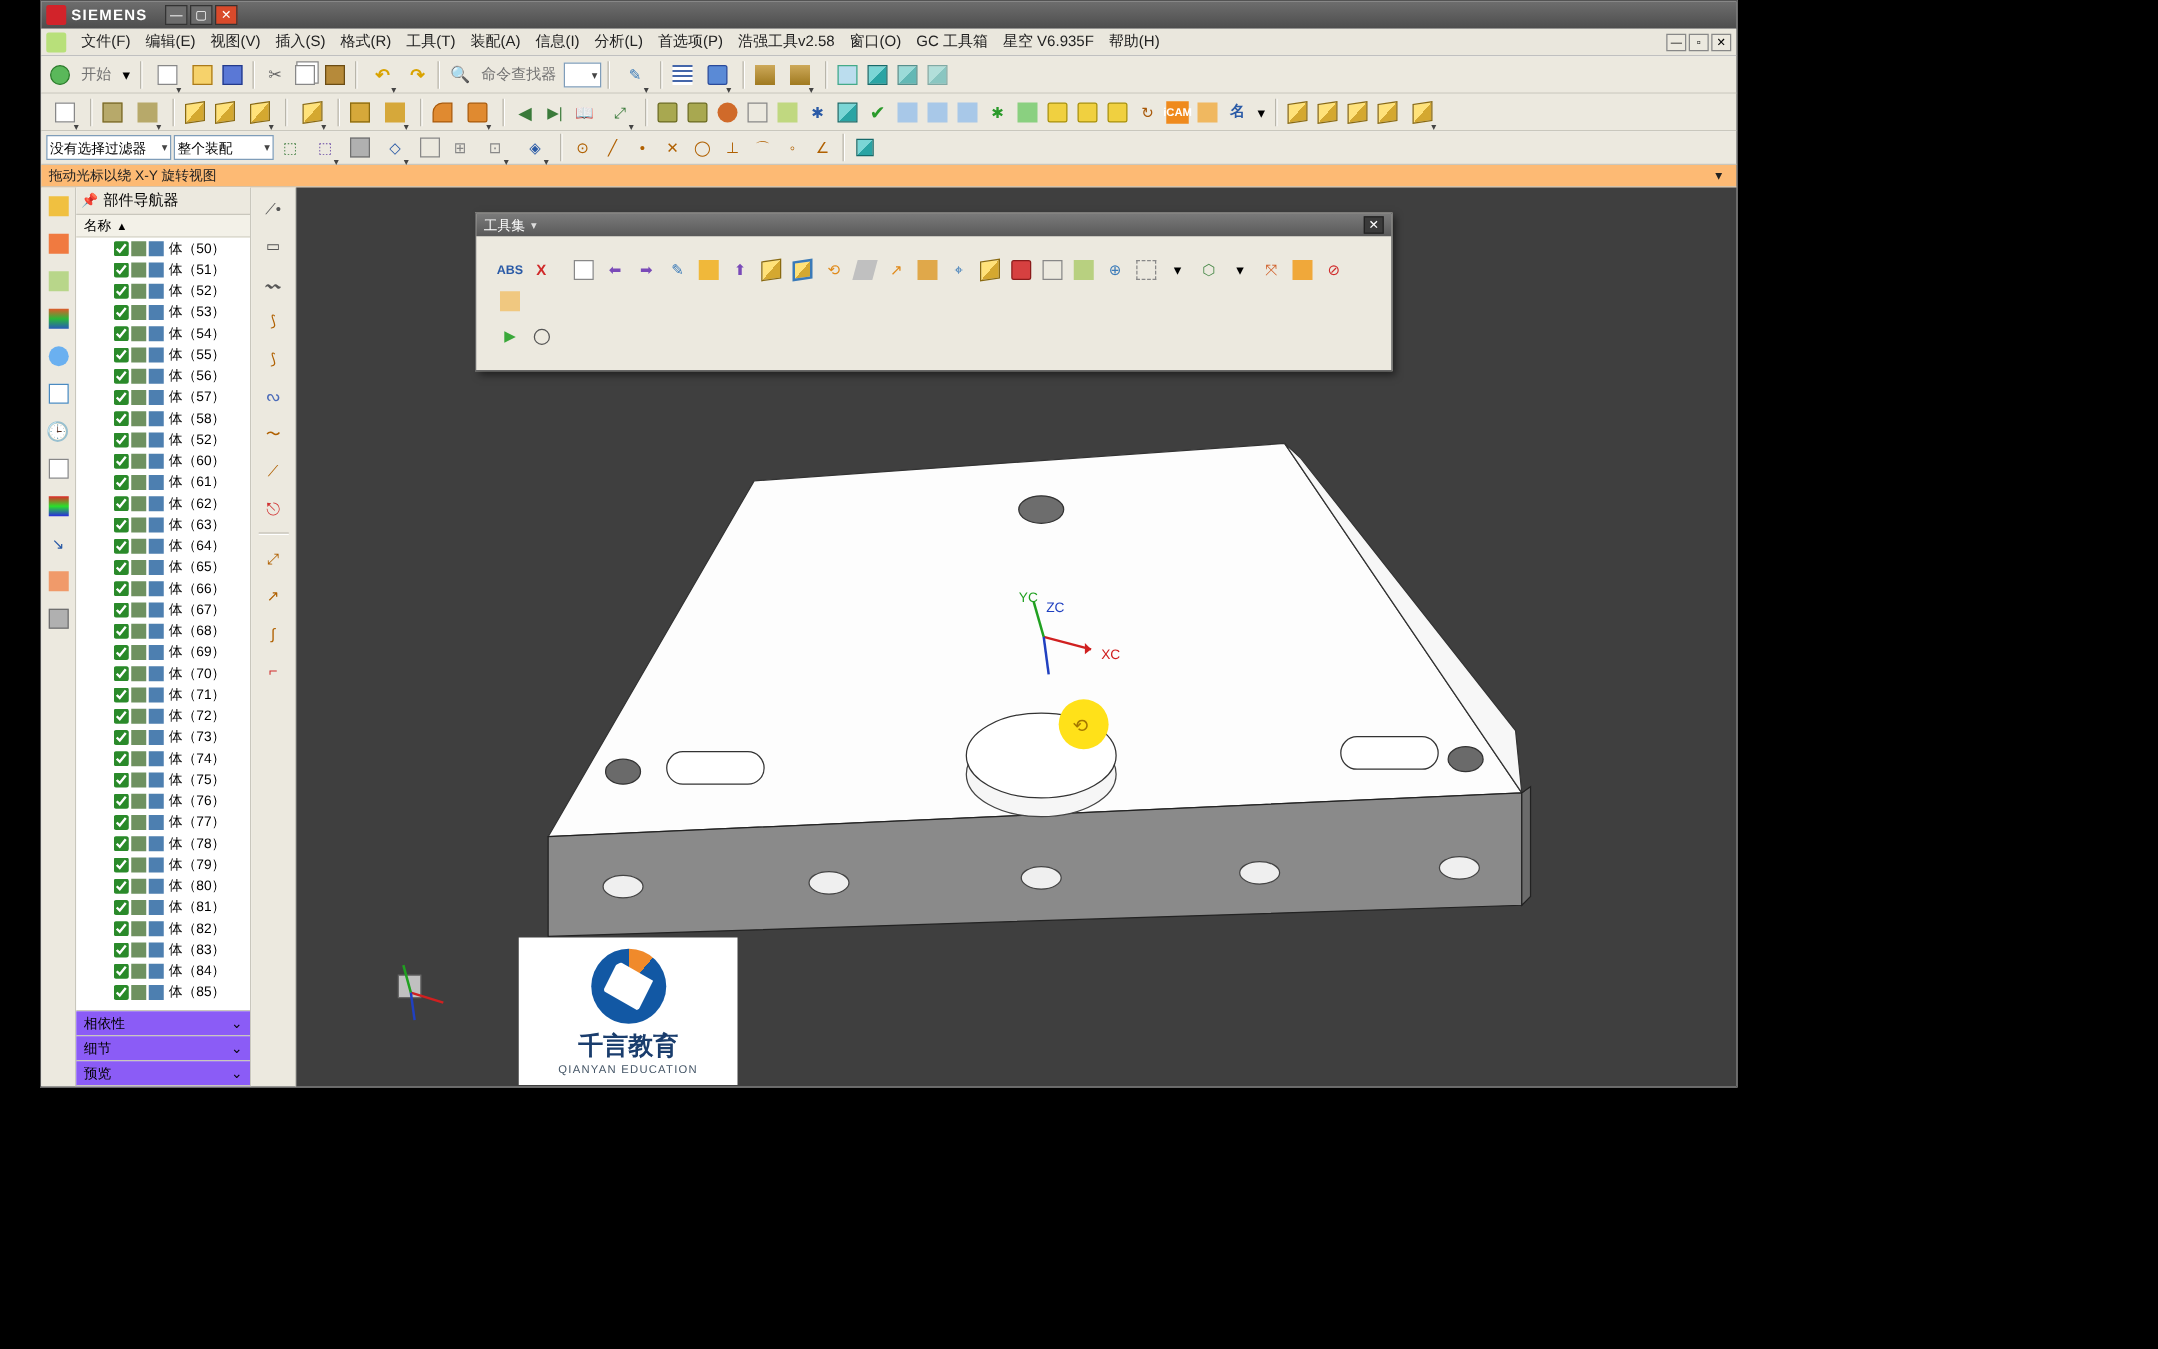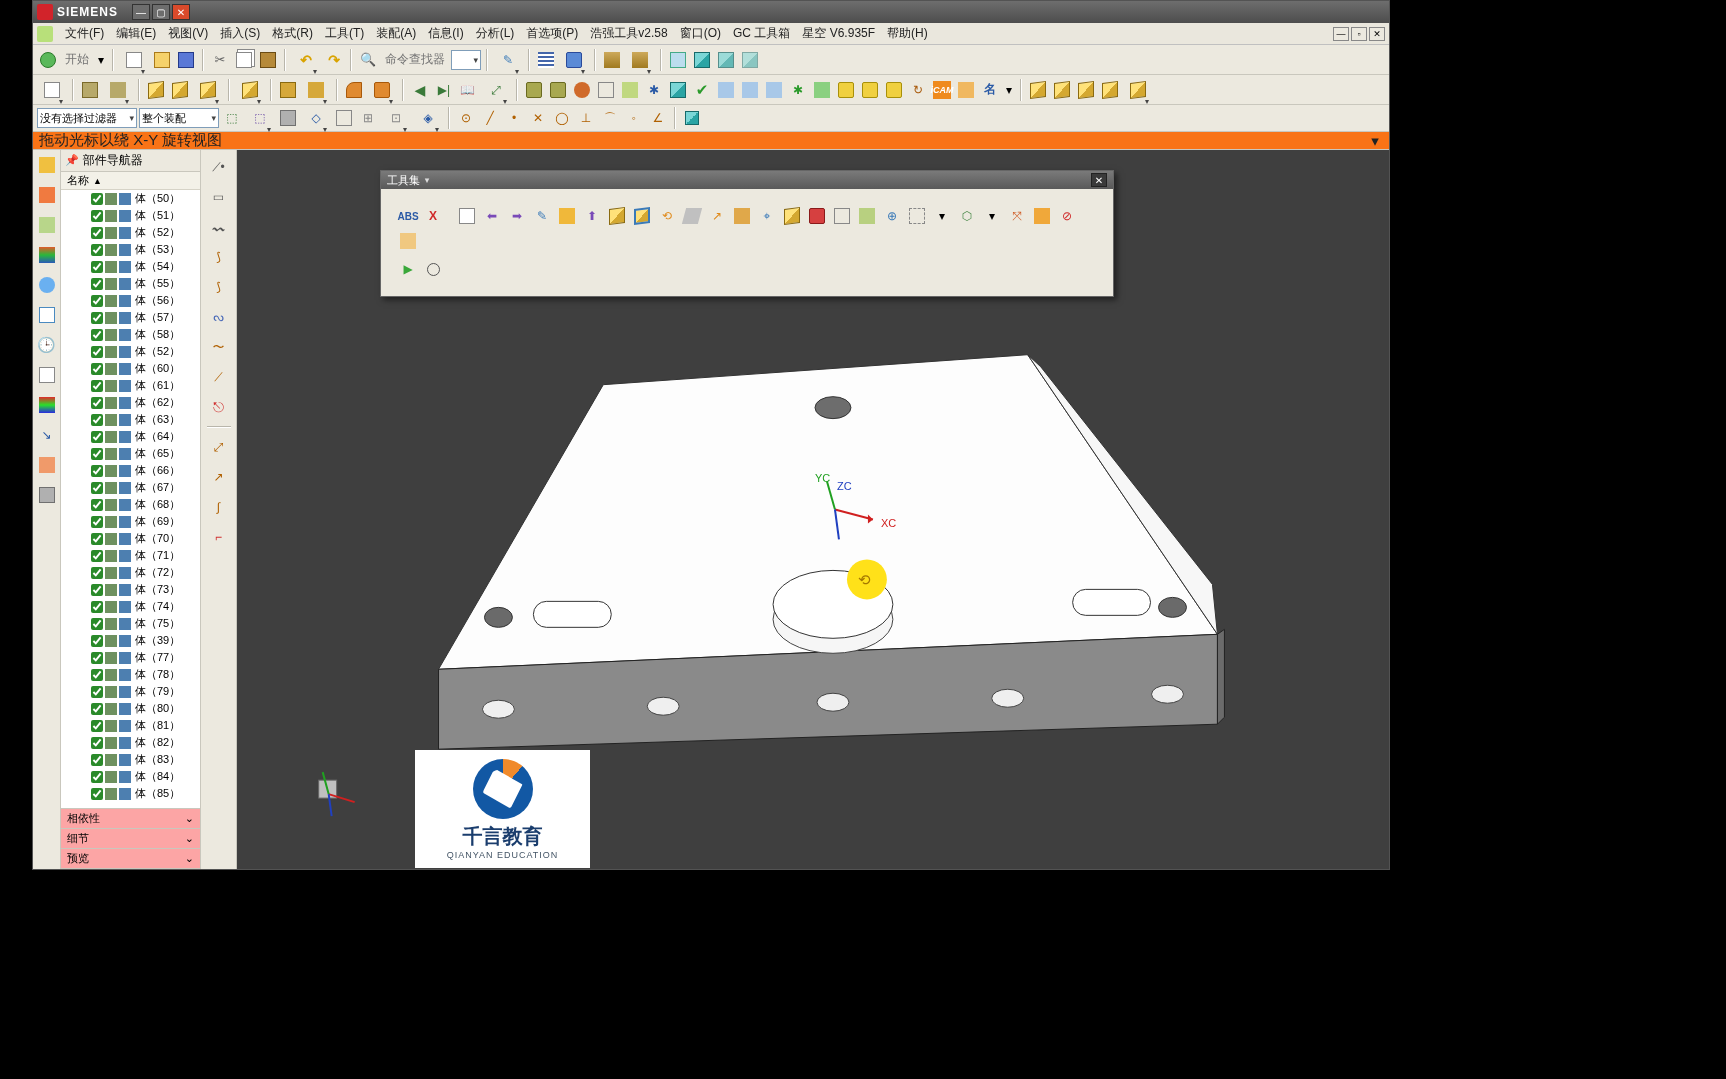--- a/index.html
+++ b/index.html
@@ -21,21 +21,21 @@
   
   .toolbar { background:#ece9df; border-bottom:1px solid #c9c7bd; display:flex; align-items:center; padding:2px 4px; gap:2px; min-height:30px; flex-wrap:nowrap;}
   .tbtn { width:22px; height:22px; border:1px solid transparent; display:inline-flex; align-items:center; justify-content:center; cursor:pointer; position:relative; border-radius:2px;}
   .tbtn.wdrop{width:30px;}
   .tbtn .drop{position:absolute; right:1px; bottom:1px; width:6px;height:6px; }
   .tbtn .drop::after{content:"▾"; font-size:8px; color:#444;}
   .sep{width:2px; height:22px; border-left:1px solid #b9b6ab; border-right:1px solid #fff; margin:0 3px;}
   .tlabel{padding:0 4px; color:#737373;}
   .tselect{height:20px; border:1px solid #7f9db9; background:#fff; font-size:11px; padding:0 2px; display:inline-flex; align-items:center; cursor:pointer; min-width:90px;}
   .tselect .arr{margin-left:auto; font-size:9px; color:#444;}
-  .statusline{height:18px; background:#f97316; color:#222; padding:0 6px; display:flex; align-items:center; border-bottom:1px solid #c9c7bd; font-size:15px;}
+  .statusline{height:18px; background:#fdba74; color:#222; padding:0 6px; display:flex; align-items:center; border-bottom:1px solid #c9c7bd; font-size:11px;}
   .statusline .rightarrow{margin-left:auto; width:16px; text-align:center;}
   
   .mainrow{flex:1; display:flex; min-height:0;}
   
   .vstrip{width:28px; background:#ece9df; border-right:1px solid #c9c7bd; display:flex; flex-direction:column; align-items:center; padding:4px 0; gap:8px;}
   .vbtn{width:22px; height:22px; cursor:pointer; display:flex; align-items:center; justify-content:center; border:1px solid transparent;}
   
   .navpanel{width:140px; background:#fff; border-right:1px solid #c9c7bd; display:flex; flex-direction:column;}
   .navpanel .hdr{height:22px; background:#ece9df; border-bottom:1px solid #c9c7bd; display:flex; align-items:center; padding:0 4px; gap:4px;}
   .navpanel .hdr .pin{font-size:11px;color:#555;}
@@ -44,21 +44,21 @@
   .tree{flex:1; overflow:auto; font-size:11px;}
   .tree::-webkit-scrollbar{width:16px;height:16px;}
   .tree::-webkit-scrollbar-track{background:#efede3;}
   .tree::-webkit-scrollbar-thumb{background:#c6c3b6; border:1px solid #a8a597;}
   .trow{height:17px; display:flex; align-items:center; padding-left:30px; gap:2px; white-space:nowrap;}
   .trow input{width:12px;height:12px; accent-color:#2a8a2a;}
   .trow .cube{width:12px;height:12px; background:#6e9160; display:inline-block;}
   .trow .cube2{width:12px;height:12px; background:#4d7fb0; display:inline-block;}
   .trow .txt{margin-left:2px;}
   .accordion{border-top:1px solid #c9c7bd;}
-  .accrow{height:20px; background:#fca5a5; border-bottom:1px solid #c9c7bd; display:flex; align-items:center; justify-content:space-between; padding:0 6px; font-size:11px; cursor:pointer;}
+  .accrow{height:20px; background:#8b5cf6; border-bottom:1px solid #c9c7bd; display:flex; align-items:center; justify-content:space-between; padding:0 6px; font-size:11px; cursor:pointer;}
   
   .sketchbar{width:36px; background:#ece9df; border-right:1px solid #c9c7bd; display:flex; flex-direction:column; align-items:center; padding:4px 0; gap:4px;}
   .sbtn{width:26px;height:26px; cursor:pointer; display:flex; align-items:center; justify-content:center;}
   .ssep{width:24px;height:2px;border-top:1px solid #b9b6ab;border-bottom:1px solid #fff; margin:2px 0;}
   
   .viewport{flex:1; background:#3f3f3f; position:relative; overflow:hidden;}
   
   .toolset{position:absolute; left:380px; top:170px; width:734px; background:#ece9df; border:1px solid #666; box-shadow:3px 3px 6px rgba(0,0,0,.5);}
   .toolset .tshdr{height:18px; background:linear-gradient(#7a7a7a,#595959); color:#fff; display:flex; align-items:center; padding:0 6px; font-size:11px;}
   .toolset .tshdr .tsclose{margin-left:auto; width:16px;height:14px; background:#3a3a3a; color:#fff; display:flex;align-items:center;justify-content:center; font-size:10px; cursor:pointer; border:1px solid #222;}
@@ -85,21 +85,21 @@
   .ic-redo{color:#d9a300;font-size:14px;font-weight:bold;}
   .ic-green{background:#5ab85a;border:1px solid #2a7a2a;border-radius:2px;}
   .ic-blue{background:#5a8ad6;border:1px solid #2a4a9a;border-radius:2px;}
   .ic-orange{background:#e08a30;border:1px solid #a8590a;border-radius:2px;}
   .ic-yellow{background:#f0d040;border:1px solid #a8900a;border-radius:2px;}
   .ic-cube{background:linear-gradient(135deg,#ffe27a 50%,#d4a830 50%);border:1px solid #8a6a10; transform:skewY(-8deg);}
   .ic-tealcube{background:linear-gradient(135deg,#7ad6d6 50%,#2aa4a4 50%);border:1px solid #166a6a;}
   .ic-red{background:#d64040;border:1px solid #8a1a1a;border-radius:2px;}
   .ic-olive{background:#a8a850;border:1px solid #6a6a20;border-radius:2px;}
   .ic-gray{background:#b0b0b0;border:1px solid #707070;}
-  .orangebox{width:18px;height:18px;background:#ef8a1d;color:#fff;font-size:9px;font-weight:bold;display:inline-flex;align-items:center;justify-content:center;font-style:italic;}
+  .orangebox{width:18px;height:18px;background:#ef8a1d;color:#fff;font-size:9px;font-weight:bold;display:inline-flex;align-items:center;justify-content:center;}
 </style>
 </head>
 <body>
 
 <div class="app-window">
 
   <div class="titlebar">
     <span class="icon"></span>
     <span class="brand">SIEMENS</span>
     <span class="winbtn">—</span>
@@ -629,21 +629,21 @@
           <div class="trow">
             <input type="checkbox" checked="" style="">
             <span class="cube"></span>
             <span class="cube2"></span>
             <span class="txt">体（75）</span>
           </div>
           <div class="trow">
             <input type="checkbox" checked="" style="">
             <span class="cube"></span>
             <span class="cube2"></span>
-            <span class="txt">体（39）</span>
+            <span class="txt">体（76）</span>
           </div>
           <div class="trow">
             <input type="checkbox" checked="" style="">
             <span class="cube"></span>
             <span class="cube2"></span>
             <span class="txt">体（77）</span>
           </div>
           <div class="trow">
             <input type="checkbox" checked="" style="">
             <span class="cube"></span>

